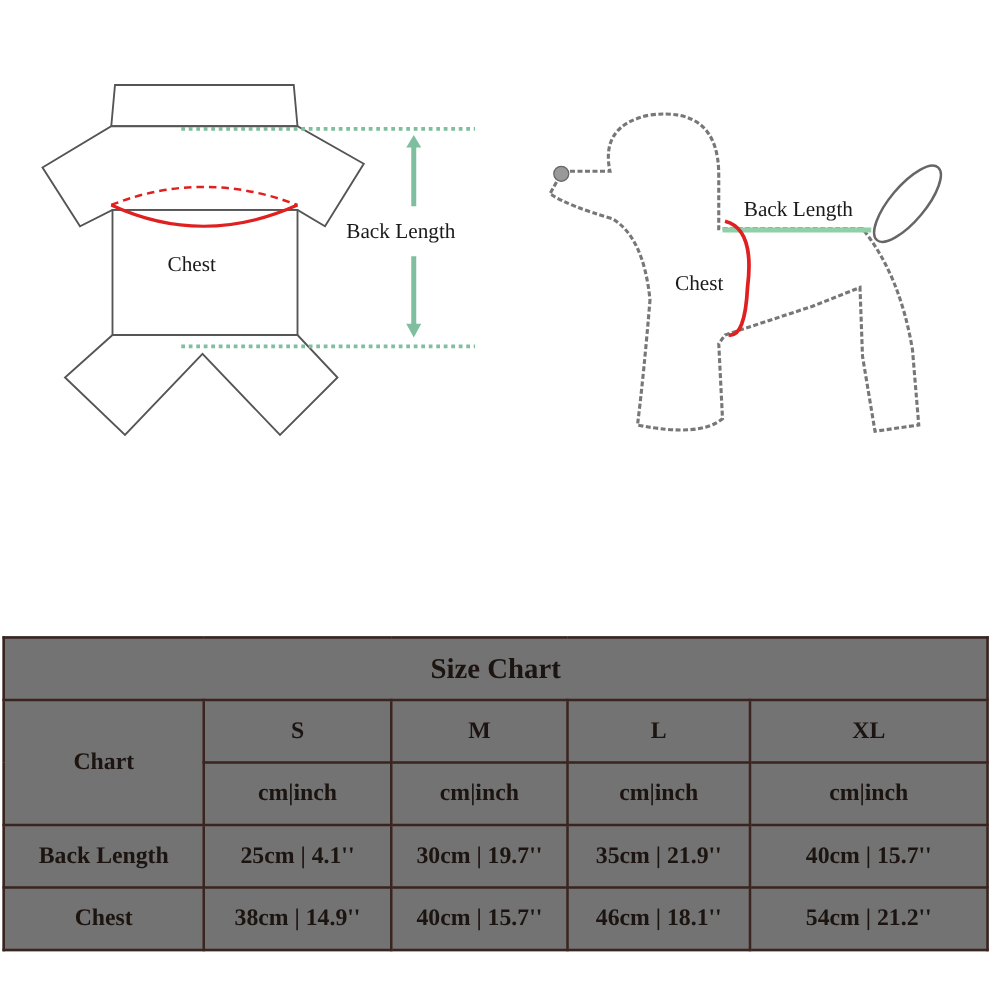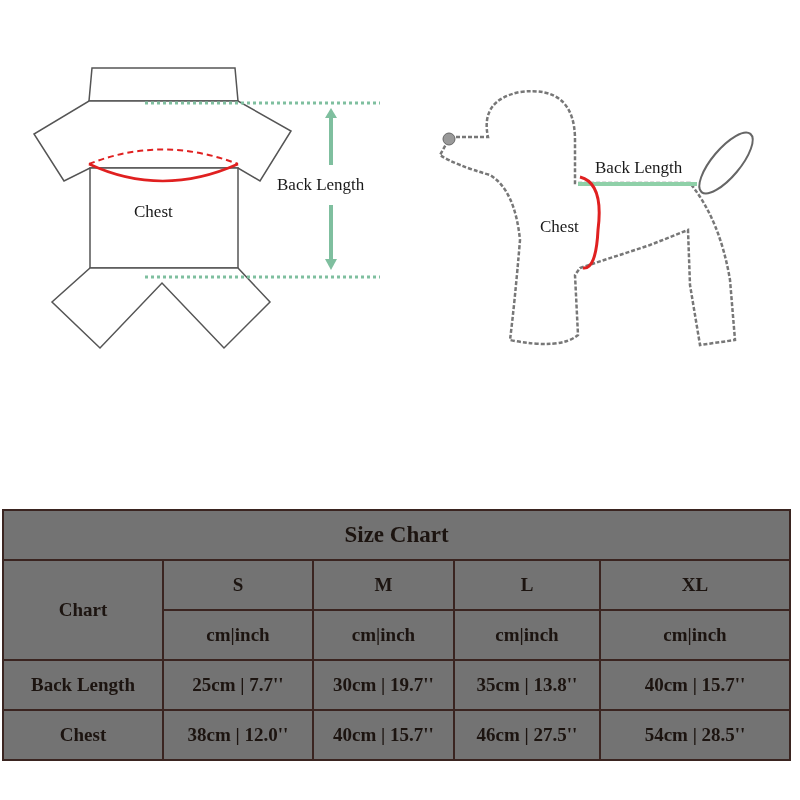--- a/index.html
+++ b/index.html
@@ -77,26 +77,26 @@
     <td>XL</td>
   </tr>
   <tr>
     <td>cm|inch</td>
     <td>cm|inch</td>
     <td>cm|inch</td>
     <td>cm|inch</td>
   </tr>
   <tr>
     <td>Back Length</td>
-    <td>25cm | 7.7''</td>
+    <td>25cm | 4.1''</td>
     <td>30cm | 19.7''</td>
-    <td>35cm | 13.8''</td>
+    <td>35cm | 21.9''</td>
     <td>40cm | 15.7''</td>
   </tr>
   <tr>
     <td>Chest</td>
-    <td>38cm | 12.0''</td>
+    <td>38cm | 14.9''</td>
     <td>40cm | 15.7''</td>
-    <td>46cm | 27.5''</td>
-    <td>54cm | 28.5''</td>
+    <td>46cm | 18.1''</td>
+    <td>54cm | 21.2''</td>
   </tr>
 </tbody>
   </table>
 
 </body></html>

